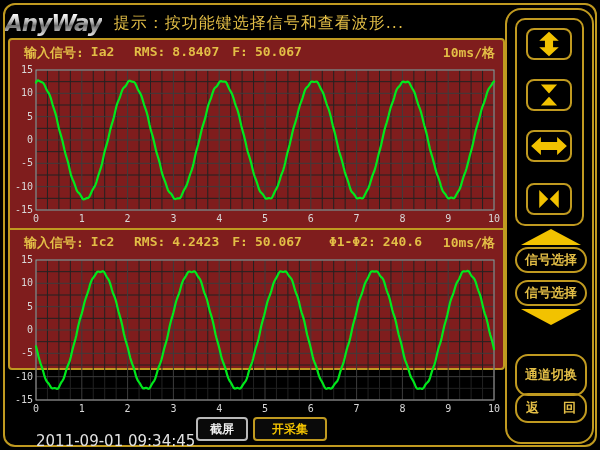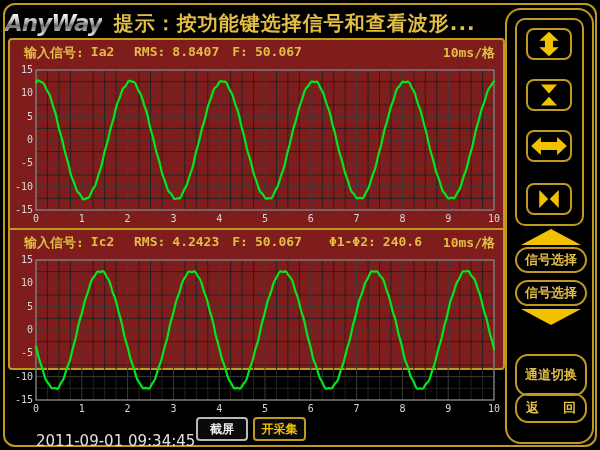--- a/index.html
+++ b/index.html
@@ -11,21 +11,21 @@
                    border:2px solid var(--gold); border-radius:12px; pointer-events:none; }
 
   
   .hdr { position:absolute; left:5px; top:8px; width:490px; height:30px;
          display:flex; align-items:center; gap:12px; }
   .logo { font-family:"DejaVu Sans", sans-serif; font-style:italic; font-weight:bold;
           font-size:23px; letter-spacing:-1px;
           background:linear-gradient(180deg,#ffffff 15%,#b9b9b9 45%,#6f6f6f 60%,#e8e8e8 100%);
           -webkit-background-clip:text; background-clip:text; color:transparent;
           -webkit-text-fill-color:transparent; }
-  .hint { color:var(--tyellow); font-size:20px; font-weight:bold; letter-spacing:1px; }
+  .hint { color:var(--tyellow); font-size:16px; font-weight:normal; letter-spacing:1px; }
 
   
   .charts-box { position:absolute; left:8px; top:38px; width:497px; height:332px;
                 border:2px solid var(--gold); border-radius:4px; background:#7f1d1d; }
   .chart-panel { position:absolute; left:0; width:493px; height:188px; }
   .chart-panel.bottom { top:188px; height:185px; border-top:2px solid var(--gold); }
   .chart-header { position:absolute; left:0; top:4px; width:100%; height:18px;
                   font-family:"DejaVu Sans Mono","DejaVu Sans",monospace;
                   font-size:13px; color:var(--tyellow); font-weight:bold; }
   .hgroup { position:absolute; top:0; display:flex; gap:7px; white-space:nowrap; }
@@ -260,21 +260,21 @@
       <div class="xtick" style="left: 336.6px; top: 173px;">7</div>
       <div class="xtick" style="left: 382.4px; top: 173px;">8</div>
       <div class="xtick" style="left: 428.2px; top: 173px;">9</div>
       <div class="xtick" style="left: 474px; top: 173px;">10</div>
     </div>
 </div>
 
 <div class="status-bar">
   <span class="timestamp">2011-09-01 09:34:45</span>
   <div class="sbtn gray" style="left:188px;width:52px">截屏</div>
-  <div class="sbtn yel" style="left:245px;width:53px">开采集</div>
+  <div class="sbtn yel" style="left:245px;width:74px">开采集</div>
 </div>
 
 <div class="sidebar">
   <div class="zoom-group">
     <div class="zbtn" style="top:8px">
       <svg width="40" height="26" viewBox="0 0 46 32">
         <path d="M23 1 L35 12 H28 V20 H35 L23 31 L11 20 H18 V12 H11 Z" fill="#f2c200"></path>
       </svg>
     </div>
     <div class="zbtn" style="top:59px">

